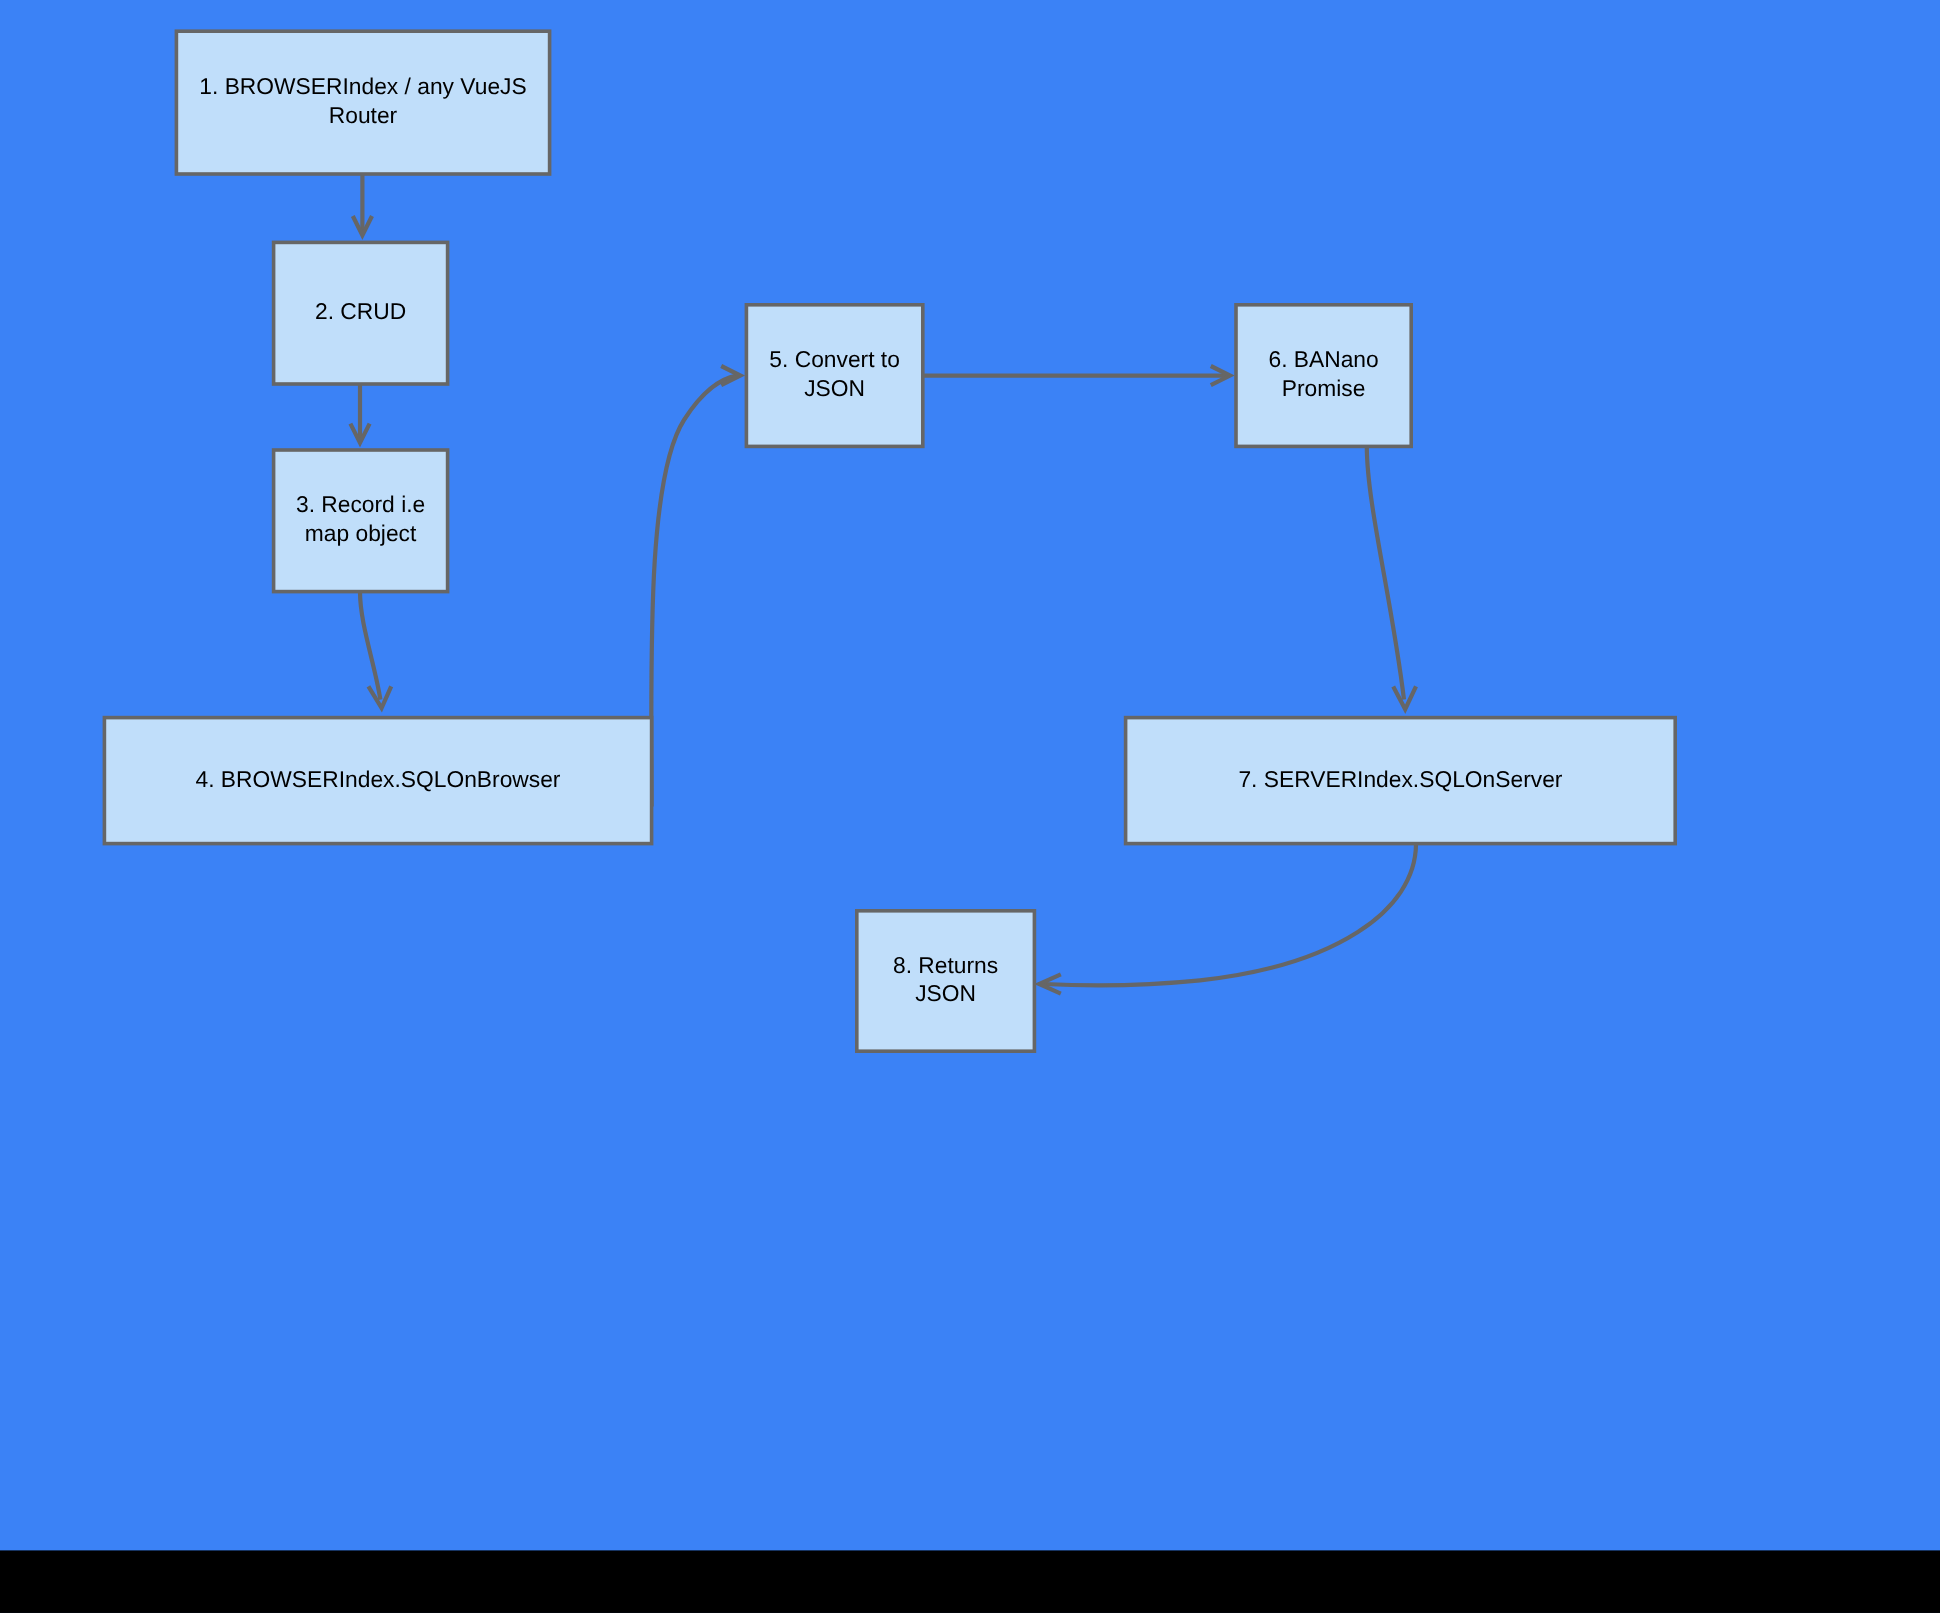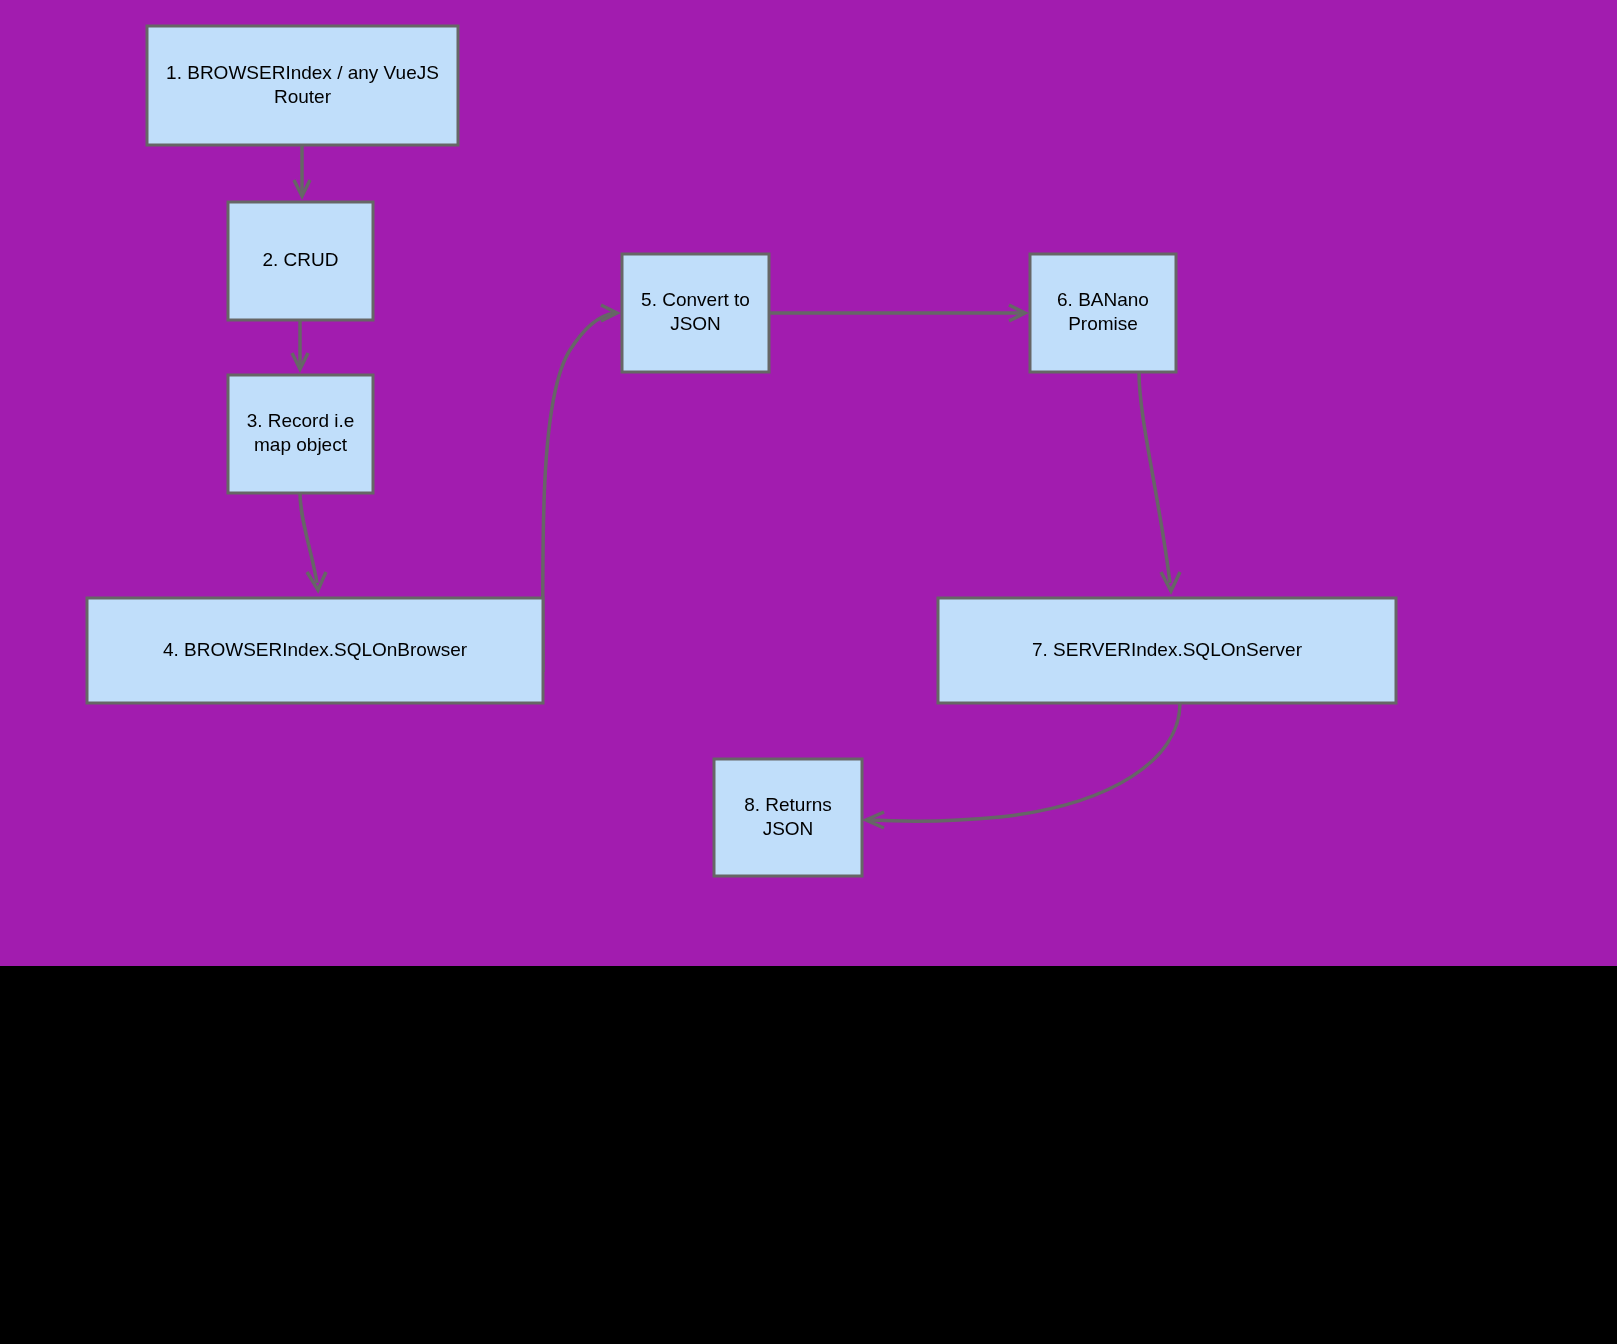--- a/index.html
+++ b/index.html
@@ -9,22 +9,22 @@
   }
   body {
     width: 1617px;
     height: 1344px;
     overflow: hidden;
     font-family: "Liberation Sans", sans-serif;
   }
   #canvas {
     position: relative;
     width: 1617px;
-    height: 966px;
-    background: #a21caf;
+    height: 1292px;
+    background: #3b82f6;
   }
   #flow-svg {
     position: absolute;
     left: 0;
     top: 0;
     width: 1617px;
     height: 1344px;
   }
   .node-rect {
     fill: #c0defa;

